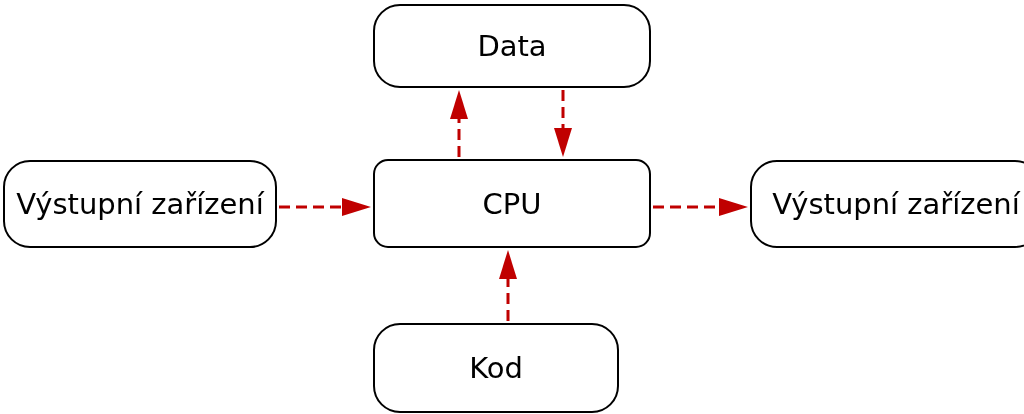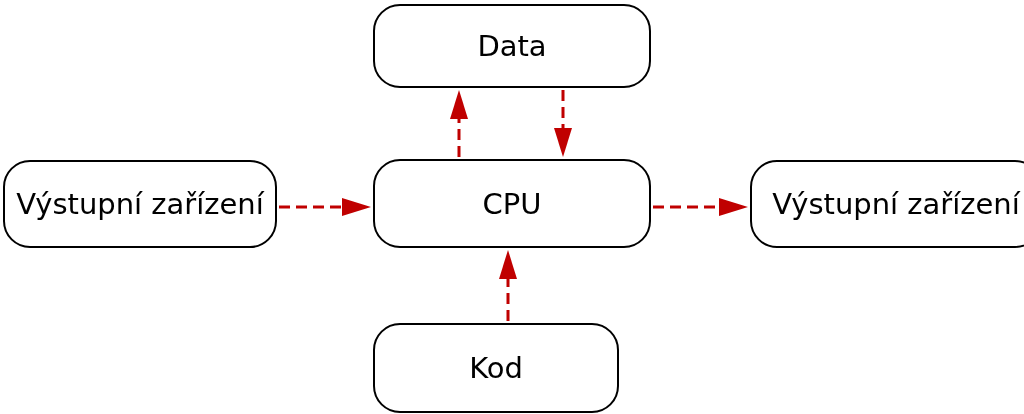--- a/index.html
+++ b/index.html
@@ -22,21 +22,21 @@
     border: 2px solid var(--node-border, #000000);
     border-radius: 27px;
     display: flex;
     align-items: center;
     justify-content: center;
     font-size: 29px;
     color: var(--text, #000000);
     white-space: nowrap;
   }
   #node-data   { left: 373px; top:   4px; width: 278px; height: 84px; }
-  #node-cpu    { left: 373px; top: 159px; width: 278px; height: 89px; }
+  #node-cpu    { left: 373px; top: 159px; width: 278px; height: 89px; border-radius: 15px; }
   #node-kod    { left: 373px; top: 323px; width: 246px; height: 90px; }
   #node-input  { left:   3px; top: 160px; width: 274px; height: 88px; }
   #node-output { left: 750px; top: 160px; width: 292px; height: 88px; }
   #edges {
     position: absolute;
     left: 0; top: 0;
     width: 1024px;
     height: 414px;
     pointer-events: none;
   }

